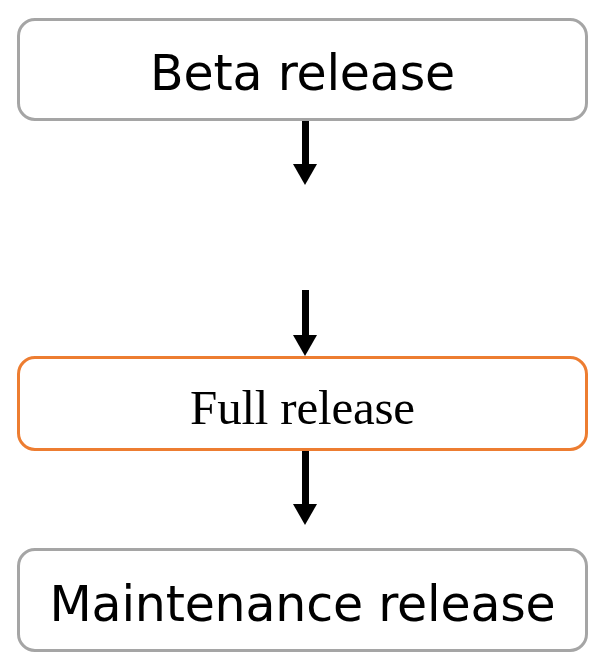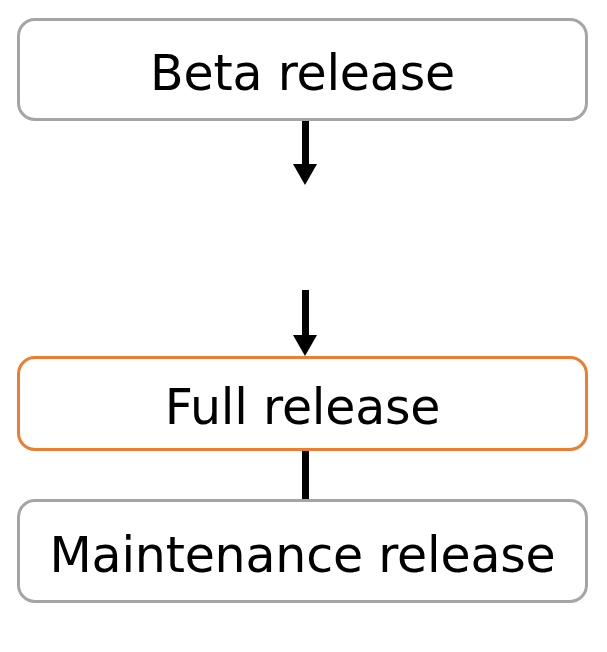--- a/index.html
+++ b/index.html
@@ -48,22 +48,22 @@
     color: #000000;
     letter-spacing: -0.2px;
     white-space: nowrap;
     font-weight: 400;
     margin-top: 8px;
   }
 
   
   .node.n0 { top: 18px;  height: 103px; }   
   .node.n1 { top: 185px; height: 105px; }   
-  .node.n2 { top: 356px; height: 95px;  }   
-  .node.n3 { top: 499px; height: 104px; }   
+  .node.n2 { top: 356px; height: 95px; font-family: Liberation Serif, serif;  }   
+  .node.n3 { top: 548px; height: 104px; }   
 
   
   .connector {
     position: absolute;
     left: 0;
     width: 607px;
     height: 0;
   }
   .connector .shaft {
     position: absolute;

